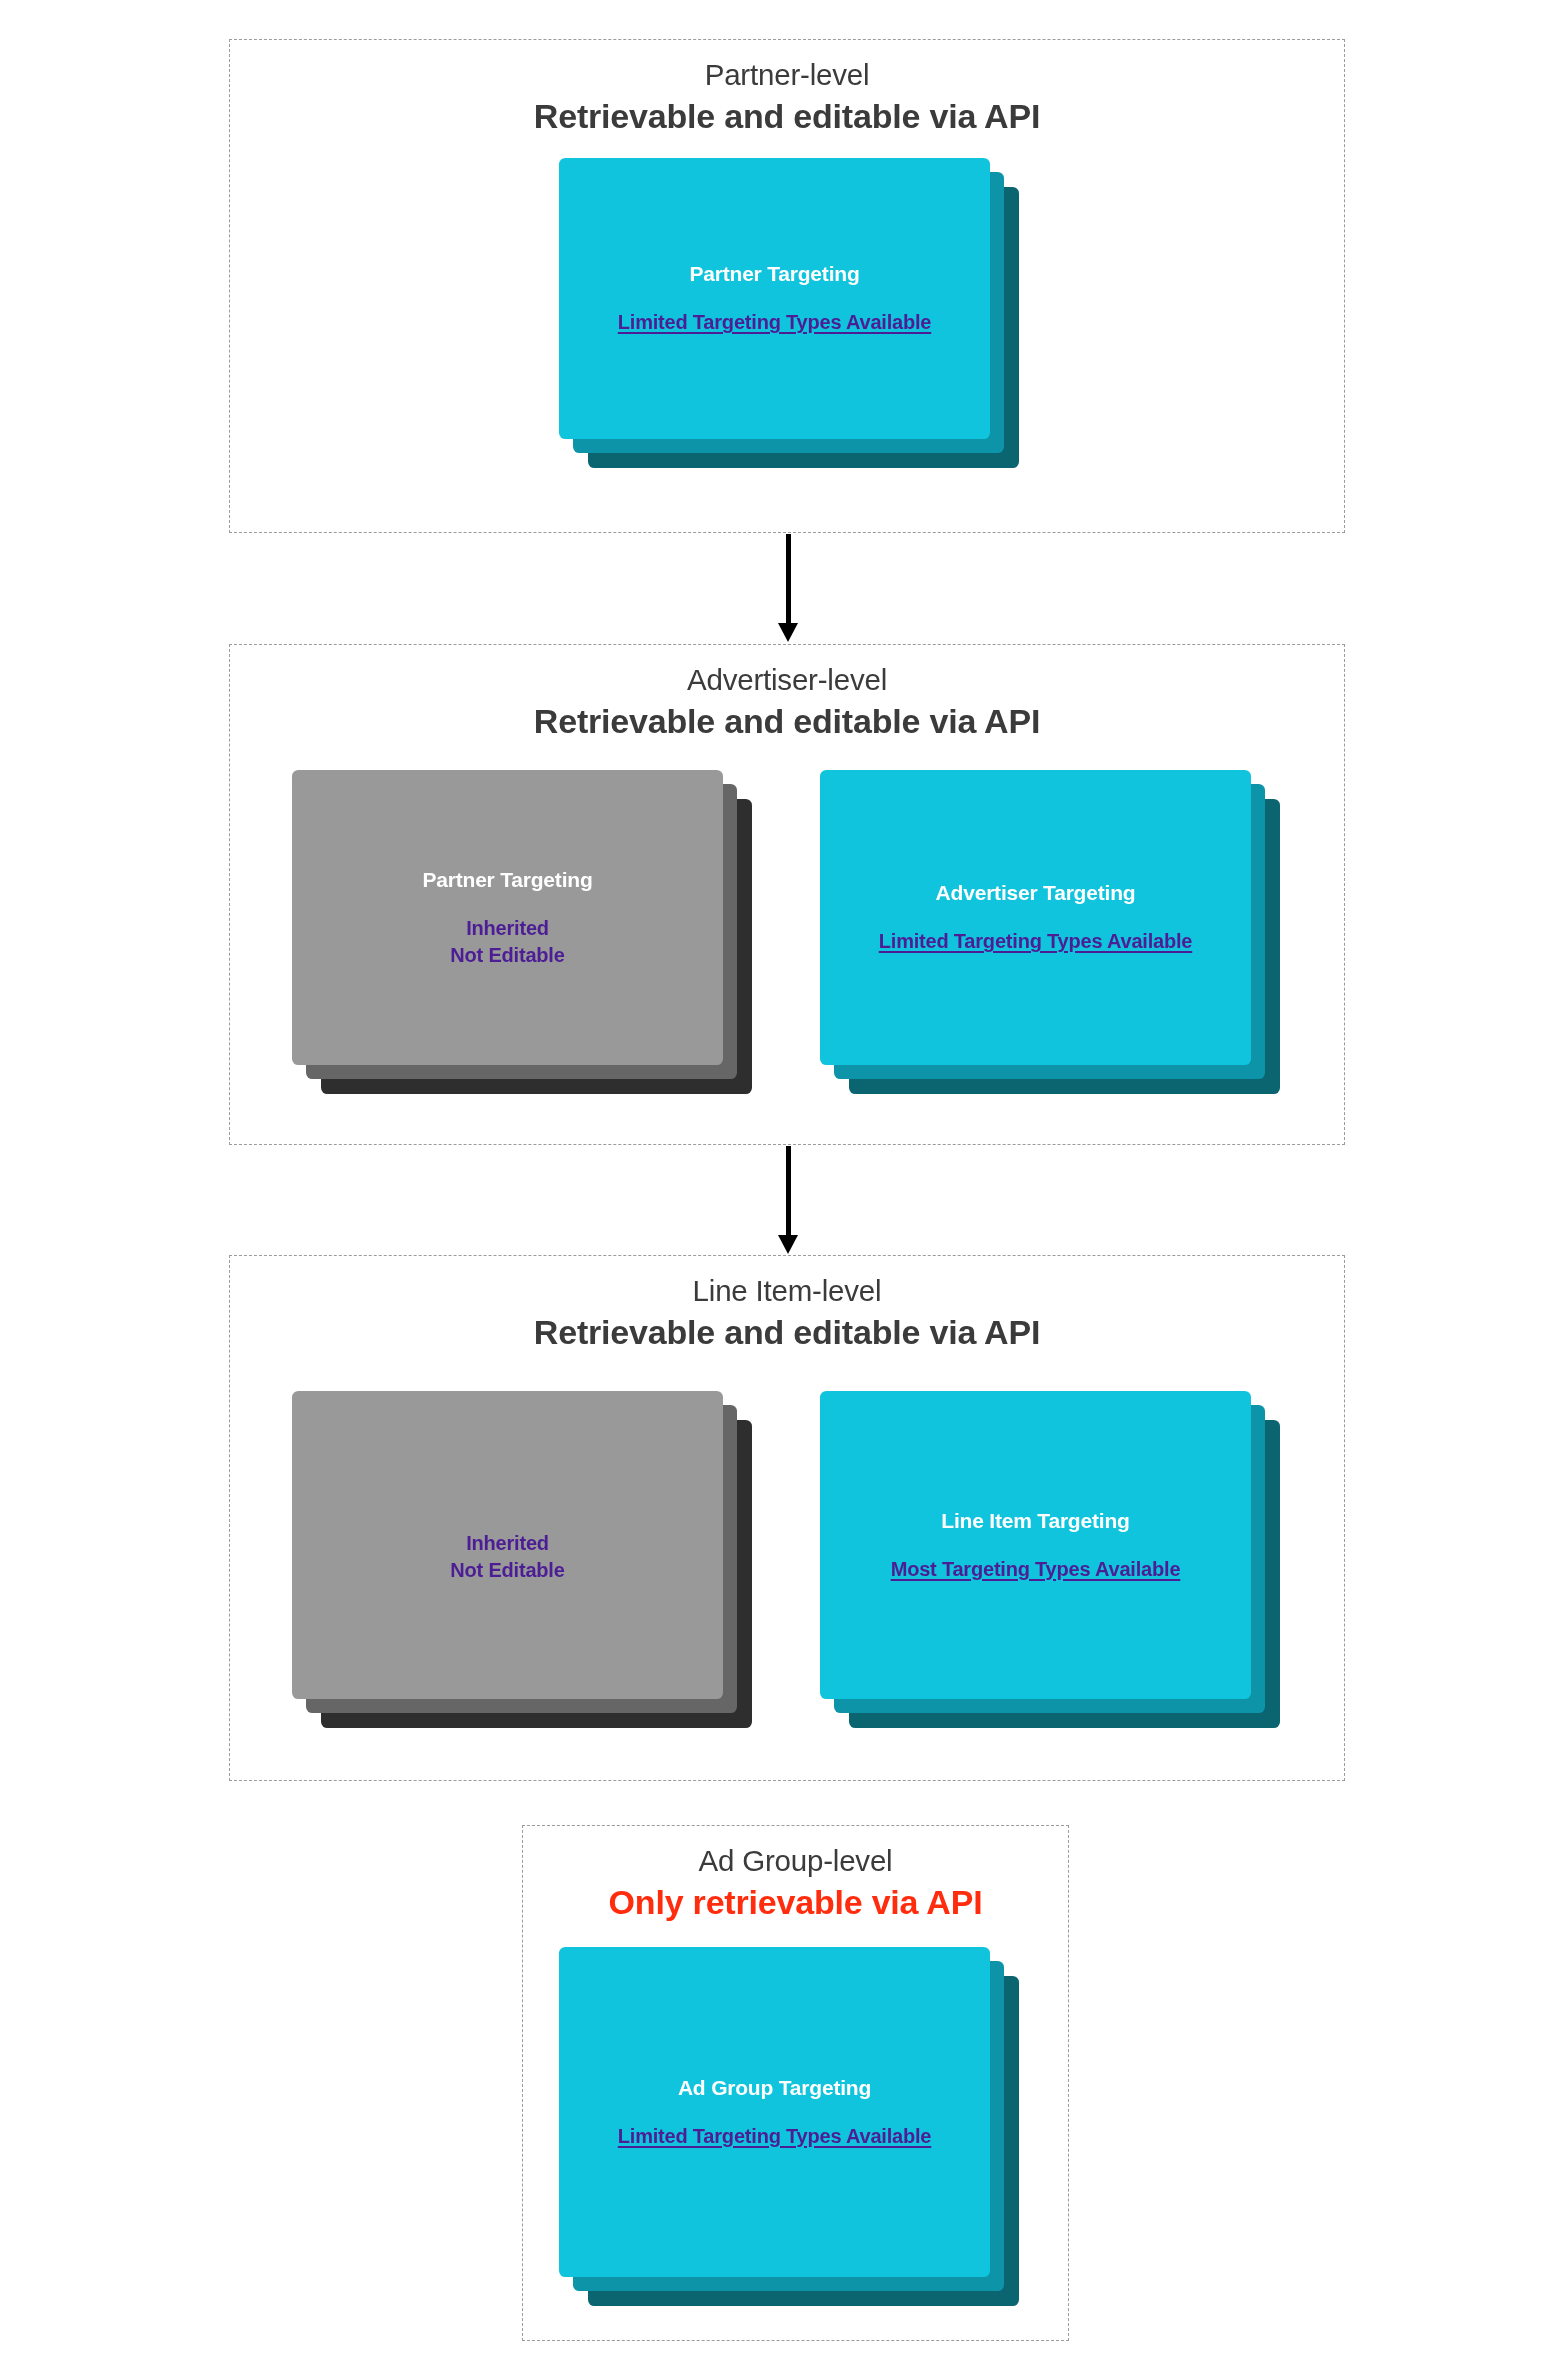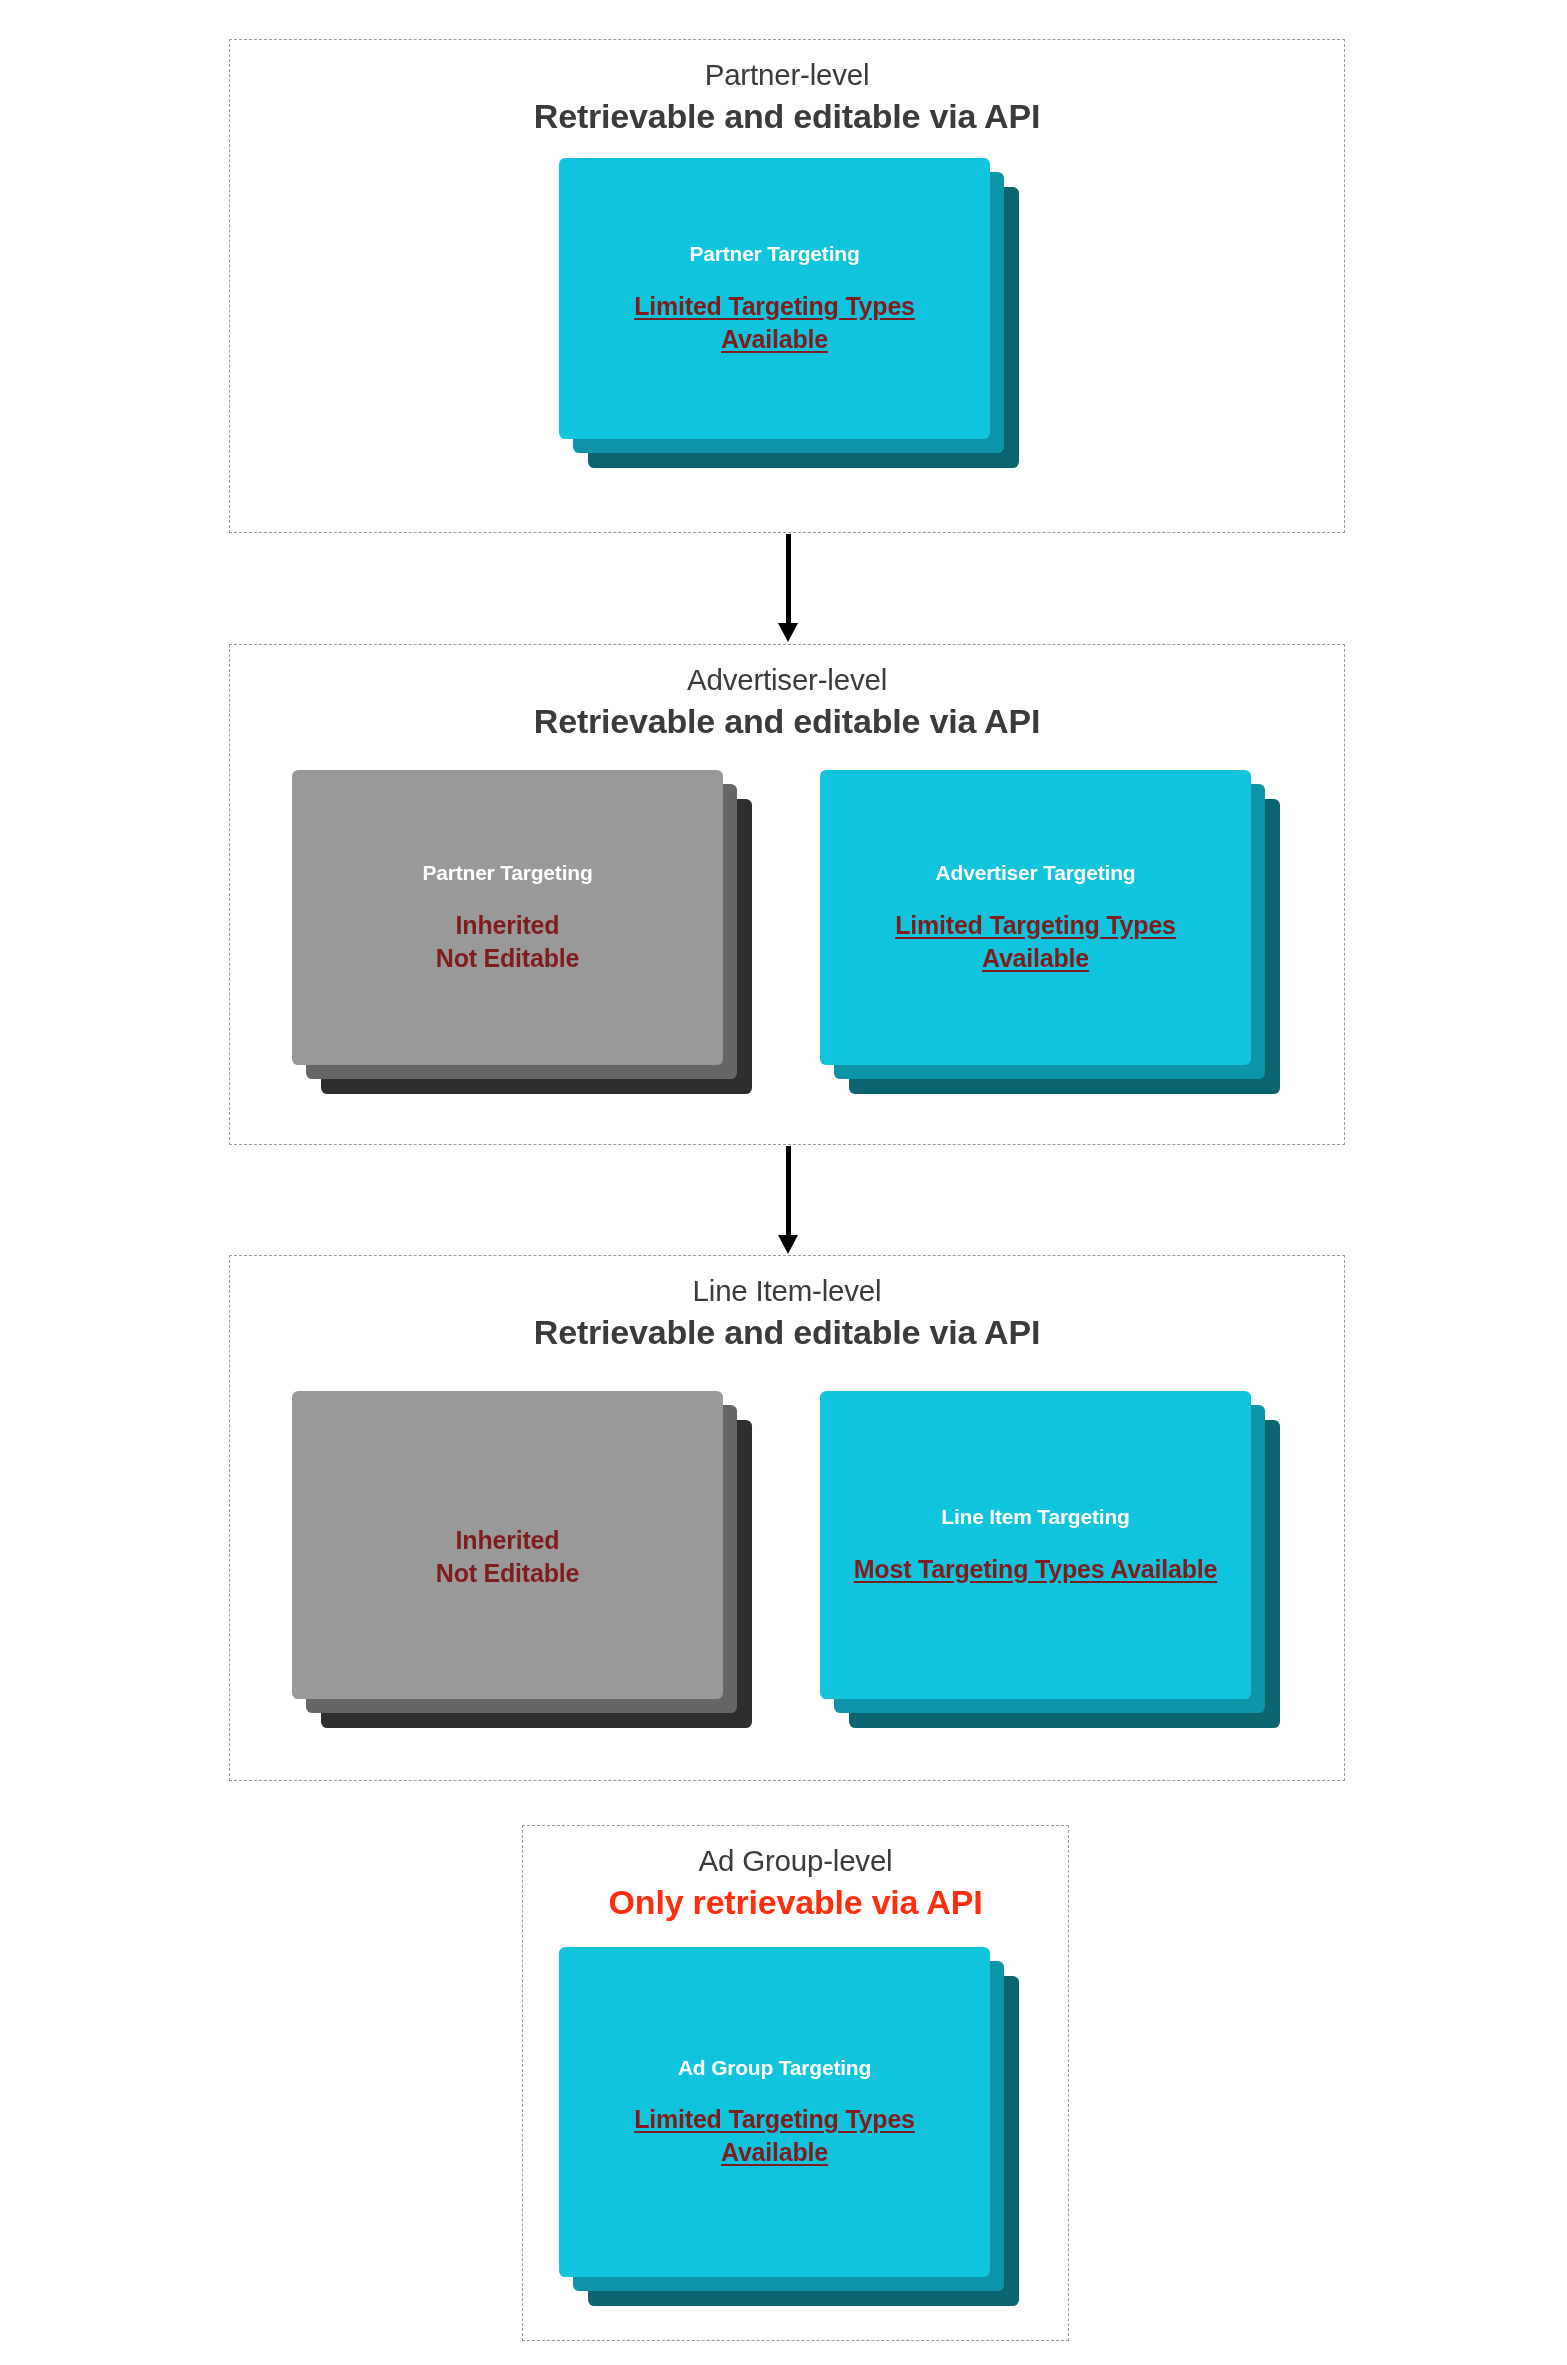--- a/index.html
+++ b/index.html
@@ -103,40 +103,40 @@
 
   .card-title {
     font-size: 21px;
     font-weight: 700;
     color: #ffffff;
     line-height: 1.2;
     letter-spacing: -0.2px;
   }
   .card-note {
     margin-top: 23px;
-    font-size: 25px;
+    font-size: 20px;
     font-weight: 700;
-    color: #7f1d1d;
+    color: #4c1d95;
     line-height: 1.32;
     letter-spacing: -0.2px;
   }
   .card-note.ul {
     text-decoration: underline;
     text-underline-offset: 2.7px;
   }
 
   
   .stack.s-partner  { left: 559px;  top: 158px;  }
   .stack.s-partner  .layer { width: 431px; height: 281px; }
 
   .stack.s-adv-grey { left: 292px;  top: 770px;  }
   .stack.s-adv-grey .layer { width: 431px; height: 295px; }
 
   .stack.s-adv-cyan { left: 820px;  top: 770px;  }
-  .stack.s-adv-cyan .layer { width: 431px; height: 295px; border-radius: 6px; }
+  .stack.s-adv-cyan .layer { width: 431px; height: 295px; }
 
   .stack.s-li-grey  { left: 292px;  top: 1391px; }
   .stack.s-li-grey  .layer { width: 431px; height: 308px; }
 
   .stack.s-li-cyan  { left: 820px;  top: 1391px; }
   .stack.s-li-cyan  .layer { width: 431px; height: 308px; }
 
   .stack.s-adgrp    { left: 559px;  top: 1947px; }
   .stack.s-adgrp    .layer { width: 431px; height: 330px; }
 

